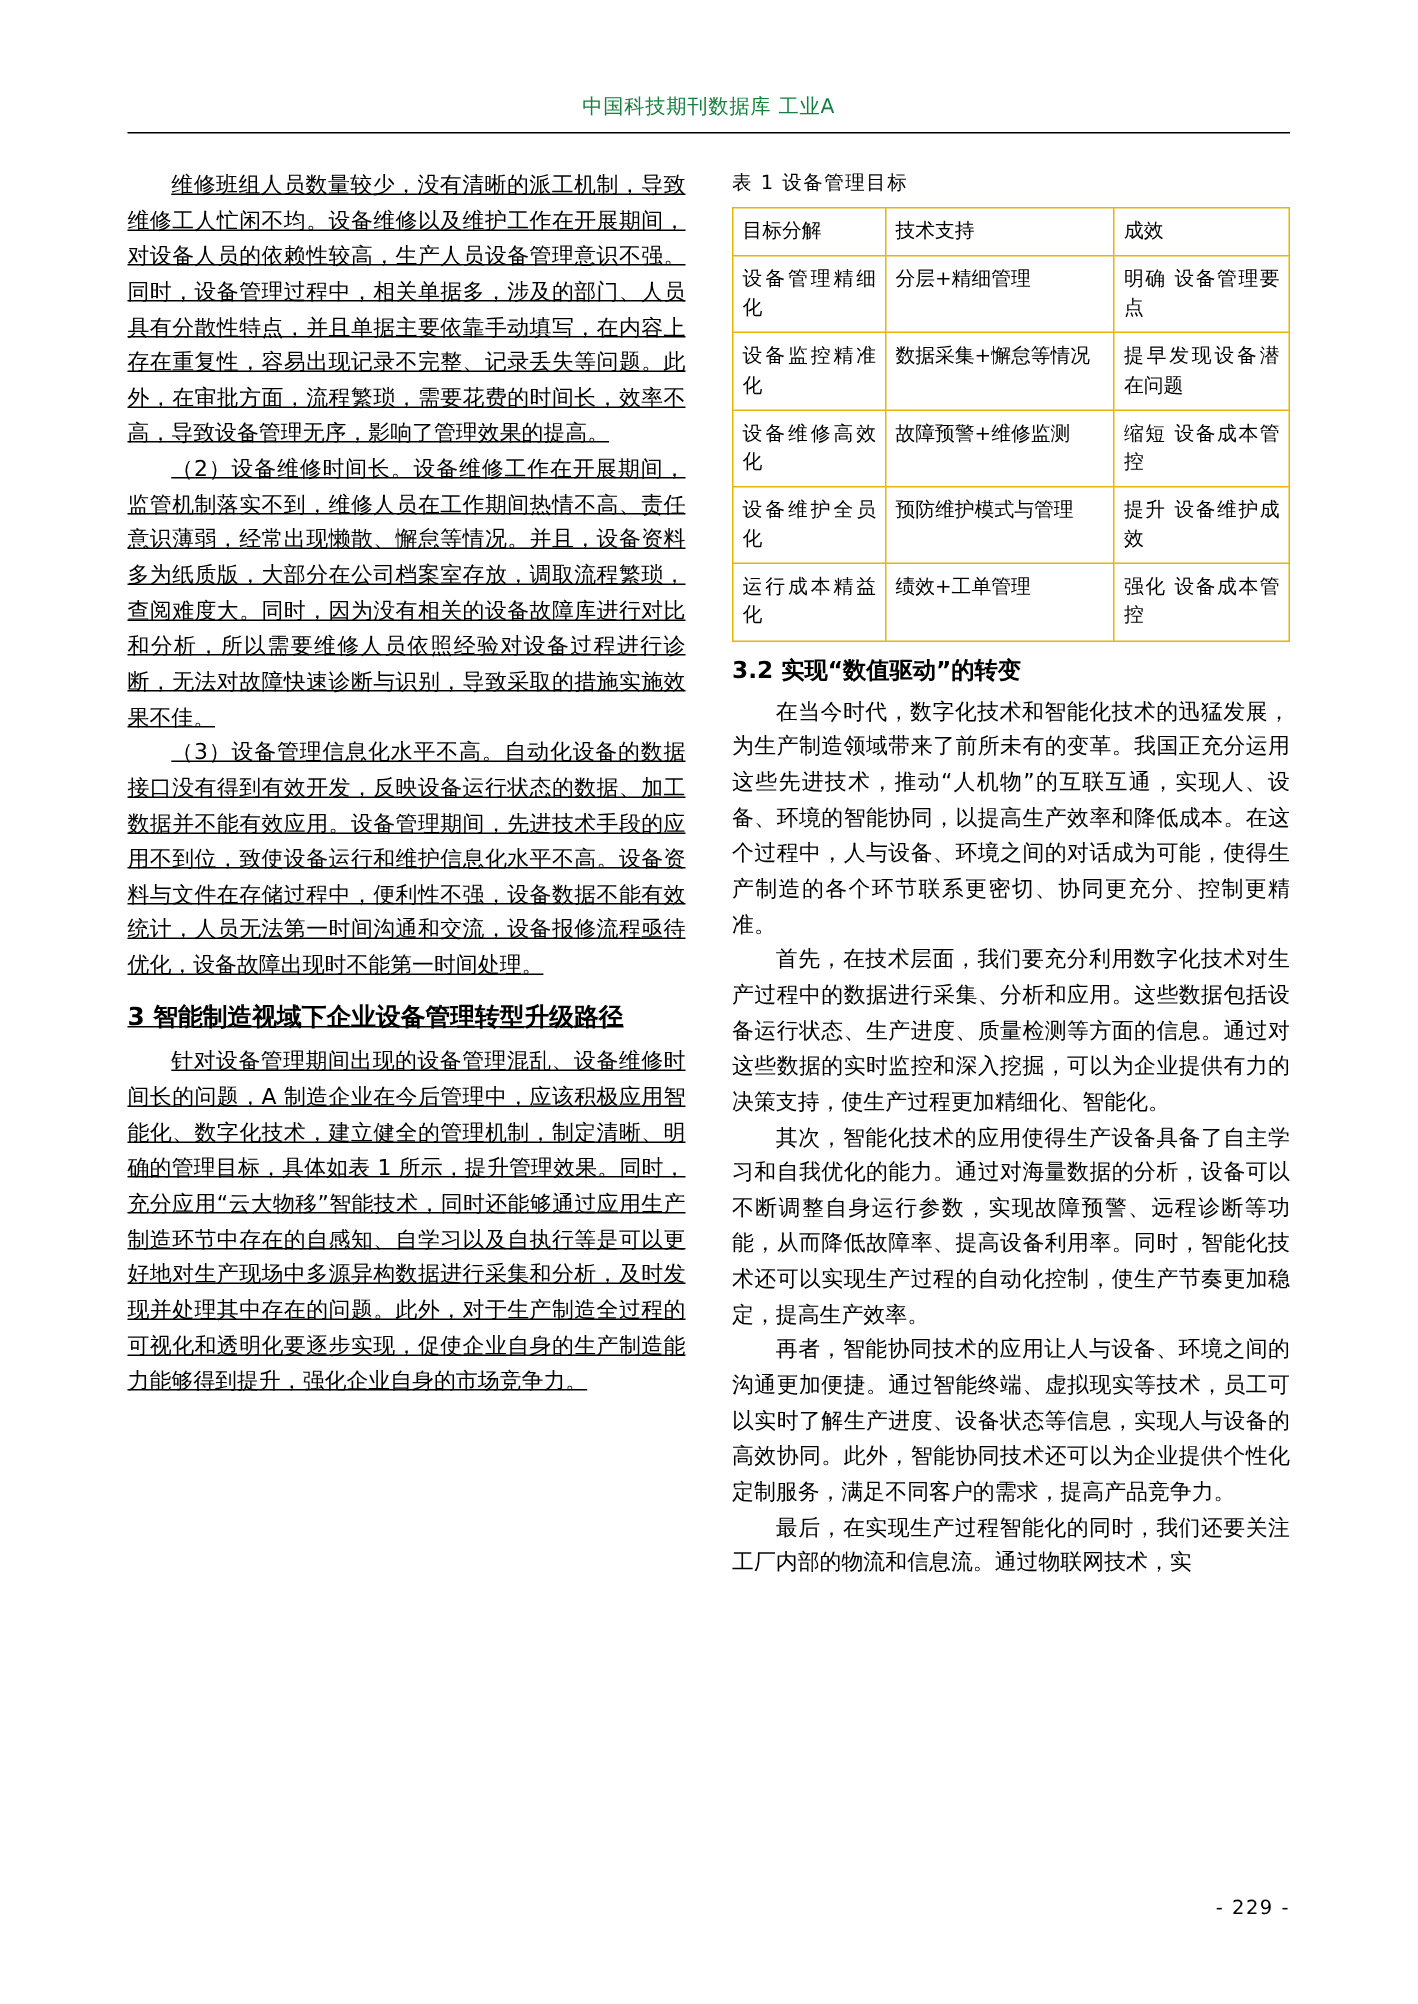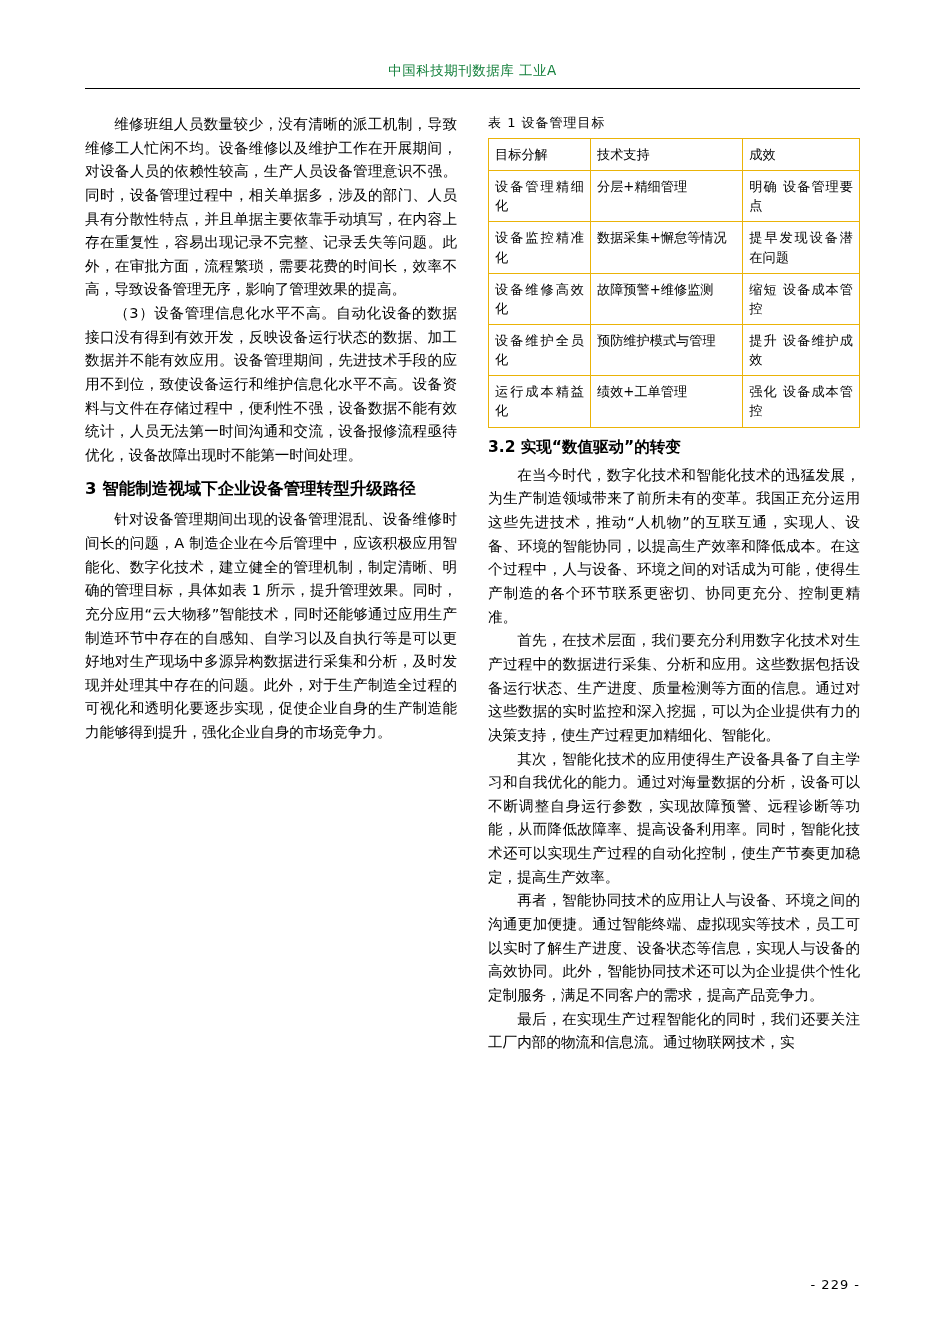--- a/index.html
+++ b/index.html
@@ -43,21 +43,21 @@
   
   .col {
     position: absolute;
     top: 112px;
     width: 372px;
     font-size: 14.6px;
     line-height: 1.62;
     text-align: justify;
     text-justify: inter-ideograph;
   }
-  .col-left { left: 85px; }
+  .col-left { left: 85px; text-decoration: underline; }
   .col-right { left: 488px; }
 
   p.body {
     margin: 0 0 0 0;
     text-indent: 2em;
   }
 
   h2.sec {
     font-size: 16.5px;
     font-weight: bold;
@@ -93,35 +93,36 @@
   }
   table.tbl td.c1 { width: 96px; }
   table.tbl td.c2 { width: 150px; }
   table.tbl td.c3 { width: 112px; text-align: justify; text-justify: inter-ideograph;}
   table.tbl tr.head td {
     font-weight: normal;
   }
   .pagenum {
     position: absolute;
     right: 85px;
-    bottom: 44px;
+    bottom: 56px;
     font-size: 13px;
     letter-spacing: 1px;
   }
 </style>
 </head>
 <body>
 
 <div class="page">
 
   <div class="header">中国科技期刊数据库  工业A</div>
   <div class="header-rule"></div>
 
   <div class="col col-left">
     <p class="body">维修班组人员数量较少，没有清晰的派工机制，导致维修工人忙闲不均。设备维修以及维护工作在开展期间，对设备人员的依赖性较高，生产人员设备管理意识不强。同时，设备管理过程中，相关单据多，涉及的部门、人员具有分散性特点，并且单据主要依靠手动填写，在内容上存在重复性，容易出现记录不完整、记录丢失等问题。此外，在审批方面，流程繁琐，需要花费的时间长，效率不高，导致设备管理无序，影响了管理效果的提高。</p>
+    <p class="body">（2）设备维修时间长。设备维修工作在开展期间，监管机制落实不到，维修人员在工作期间热情不高、责任意识薄弱，经常出现懒散、懈怠等情况。并且，设备资料多为纸质版，大部分在公司档案室存放，调取流程繁琐，查阅难度大。同时，因为没有相关的设备故障库进行对比和分析，所以需要维修人员依照经验对设备过程进行诊断，无法对故障快速诊断与识别，导致采取的措施实施效果不佳。</p>
     <p class="body">（3）设备管理信息化水平不高。自动化设备的数据接口没有得到有效开发，反映设备运行状态的数据、加工数据并不能有效应用。设备管理期间，先进技术手段的应用不到位，致使设备运行和维护信息化水平不高。设备资料与文件在存储过程中，便利性不强，设备数据不能有效统计，人员无法第一时间沟通和交流，设备报修流程亟待优化，设备故障出现时不能第一时间处理。</p>
     <h2 class="sec">3  智能制造视域下企业设备管理转型升级路径</h2>
     <p class="body">针对设备管理期间出现的设备管理混乱、设备维修时间长的问题，A 制造企业在今后管理中，应该积极应用智能化、数字化技术，建立健全的管理机制，制定清晰、明确的管理目标，具体如表 1 所示，提升管理效果。同时，充分应用“云大物移”智能技术，同时还能够通过应用生产制造环节中存在的自感知、自学习以及自执行等是可以更好地对生产现场中多源异构数据进行采集和分析，及时发现并处理其中存在的问题。此外，对于生产制造全过程的可视化和透明化要逐步实现，促使企业自身的生产制造能力能够得到提升，强化企业自身的市场竞争力。</p>
   </div>
 
   <div class="col col-right">
 
     <div>
       <div class="table-caption">表 1   设备管理目标</div>
       <table class="tbl">

